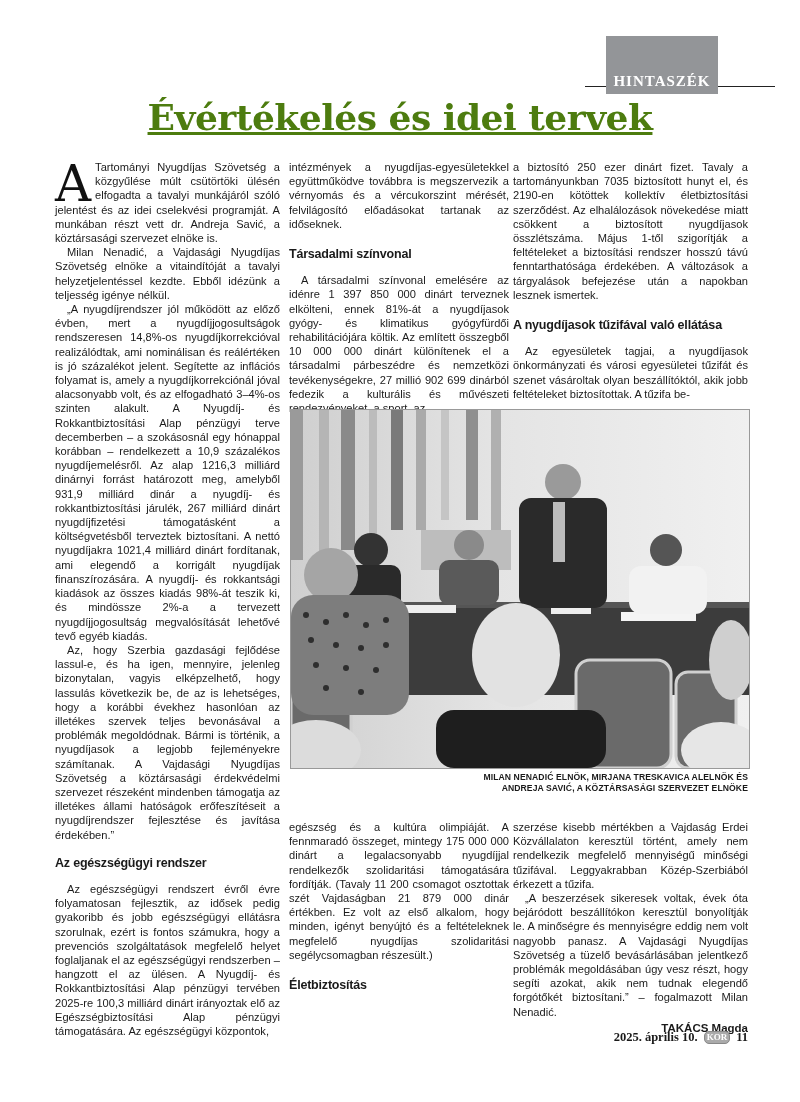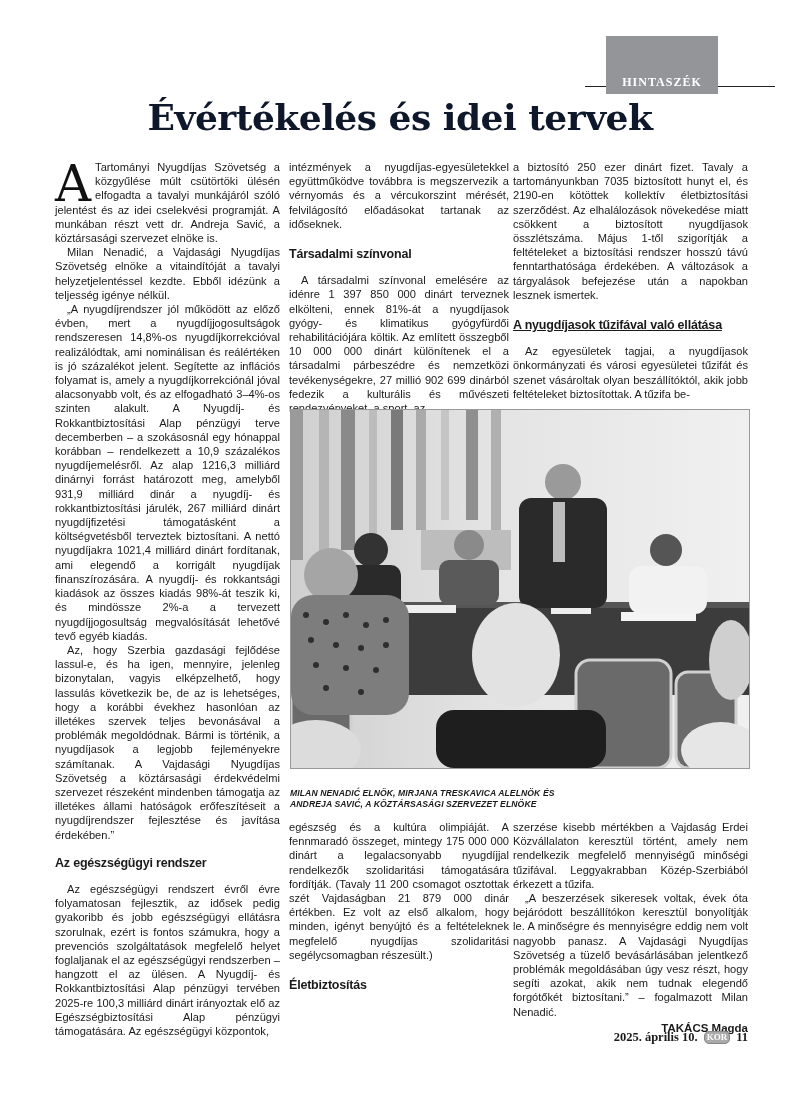--- a/index.html
+++ b/index.html
@@ -1,38 +1,38 @@
 <!DOCTYPE html>
 <html><head>
 <meta charset="utf-8">
 <style>
   html, body { margin:0; padding:0; background:#ffffff; }
   body { width:800px; height:1102px; position:relative; overflow:hidden;
          font-family:"Liberation Sans", sans-serif; color:#1a1a1a; }
   .section-rule { position:absolute; top:86px; left:585px; width:190px; height:1px; background:#222; }
   .section-tab { position:absolute; top:36px; left:606px; width:112px; height:58px; background:#939598; }
   .section-tab span { position:absolute; bottom:4px; left:0; right:0; text-align:center;
-         font-family:"Liberation Serif", serif; font-weight:bold; font-size:12px; letter-spacing:1px; color:#fff; }
+         font-family:"Liberation Serif", serif; font-weight:bold; font-size:15px; letter-spacing:1px; color:#fff; }
   .title { position:absolute; top:96px; left:0; width:800px; text-align:center;
-         font-family:"DejaVu Serif", serif; font-weight:bold; font-size:36px; color:#0f172a; letter-spacing:-0.5px; }
+         font-family:"DejaVu Serif", serif; font-weight:bold; font-size:36px; color:#4d7c0f; letter-spacing:-0.5px;text-decoration:underline; }
   .col { position:absolute; font-size:11.1px; line-height:14.2px; text-align:justify; }
   .col p { margin:0; text-indent:12px; }
   .col p.noindent { text-indent:0; }
   .col1 { left:55px; top:160px; width:225px; }
   .col2 { left:289px; top:160px; width:220px; }
   .col3 { left:513px; top:160px; width:235px; }
   .col2b { left:289px; top:820px; width:220px; }
   .col3b { left:513px; top:820px; width:235px; }
   .dropcap { float:left; font-family:"DejaVu Serif", serif; font-size:50px; line-height:44px;
          margin:2px 4px -4px 0; color:#111; }
   h3.sub { margin:14px 0 12px 0; text-align:left; font-size:12.5px; font-weight:bold; letter-spacing:-0.2px; }
   .photo { position:absolute; left:290px; top:409px; width:458px; height:358px;
          border:1px solid #999; overflow:hidden; background:#d8d8d8; }
-  .caption { position:absolute; left:290px; top:788px; width:458px; text-align:left;
-         font-size:8.6px; font-weight:bold; line-height:11px; letter-spacing:0.1px;font-style:italic; }
+  .caption { position:absolute; left:290px; top:772px; width:458px; text-align:right;
+         font-size:8.6px; font-weight:bold; line-height:11px; letter-spacing:0.1px; }
   .signature { text-align:right; font-weight:bold; font-size:11.5px; margin-top:2px; }
   .footer { position:absolute; top:1030px; right:52px; font-family:"Liberation Serif", serif;
          font-weight:bold; font-size:12.5px; display:flex; align-items:center; gap:6px; }
   .kor-logo { display:inline-block; border:1.5px solid #888; border-radius:5px; padding:0 2px;
          font-family:Liberation Serif, serif; font-size:9px; font-weight:bold; color:#fff;
          background:#aaa; line-height:11px; }
 </style>
 </head>
 <body>
 
@@ -53,21 +53,21 @@
 </div>
 
 <div class="col col2">
   <p class="noindent">intézmények a nyugdíjas-egyesületekkel együttműködve továbbra is megszervezik a vérnyomás és a vércukorszint mérését, felvilágosító előadásokat tartanak az időseknek.</p>
   <h3 class="sub" style="margin-top:16px;">Társadalmi színvonal</h3>
   <p>A társadalmi színvonal emelésére az idénre 1 397 850 000 dinárt terveznek elkölteni, ennek 81%-át a nyugdíjasok gyógy- és klimatikus gyógyfürdői rehabilitációjára költik. Az említett összegből 10 000 000 dinárt különítenek el a társadalmi párbeszédre és nemzetközi tevékenységekre, 27 millió 902 699 dinárból fedezik a kulturális és művészeti rendezvényeket, a sport, az</p>
 </div>
 
 <div class="col col3">
   <p class="noindent">a biztosító 250 ezer dinárt fizet. Tavaly a tartományunkban 7035 biztosított hunyt el, és 2190-en kötöttek kollektív életbiztosítási szerződést. Az elhalálozások növekedése miatt csökkent a biztosított nyugdíjasok összlétszáma. Május 1-től szigorítják a feltételeket a biztosítási rendszer hosszú távú fenntarthatósága érdekében. A változások a tárgyalások befejezése után a napokban lesznek ismertek.</p>
-  <h3 class="sub" style="margin-top:16px;text-decoration:underline;">A nyugdíjasok tűzifával való ellátása</h3>
+  <h3 class="sub" style="margin-top:16px;">A nyugdíjasok tűzifával való ellátása</h3>
   <p>Az egyesületek tagjai, a nyugdíjasok önkormányzati és városi egyesületei tűzifát és szenet vásároltak olyan beszállítóktól, akik jobb feltételeket biztosítottak. A tűzifa be-</p>
 </div>
 
 <div class="photo">
   <svg width="458" height="358" viewBox="0 0 458 358" xmlns="http://www.w3.org/2000/svg">
     <defs>
       <linearGradient id="wall" x1="0" x2="1" y1="0" y2="0">
         <stop offset="0" stop-color="#cfcfcf"></stop>
         <stop offset="0.45" stop-color="#e4e4e4"></stop>
         <stop offset="1" stop-color="#f0f0f0"></stop>

